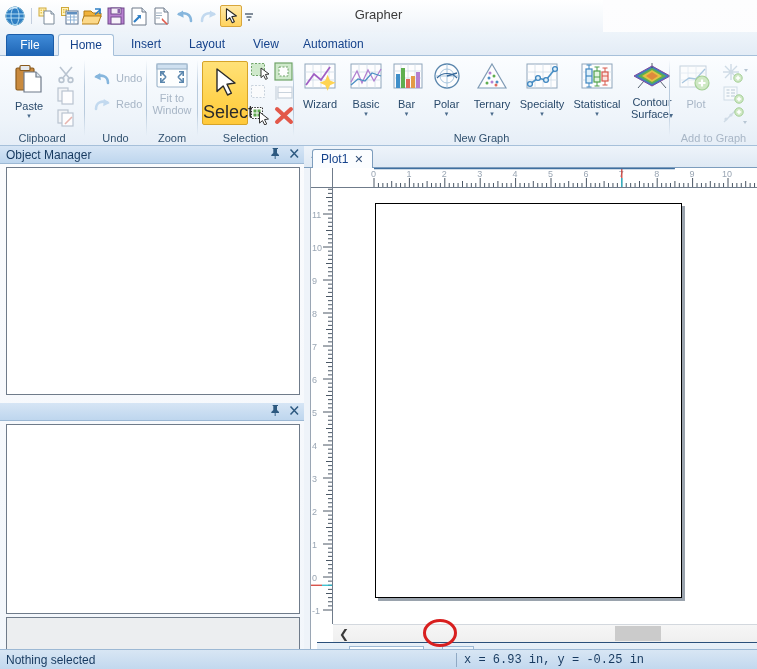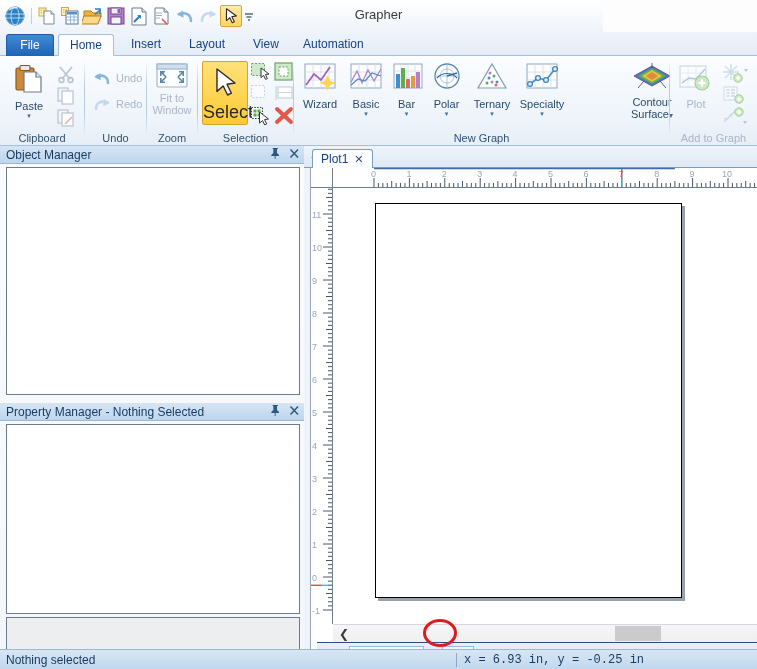--- a/index.html
+++ b/index.html
@@ -511,20 +511,38 @@
           <path d="M8 22 L16 16 L24 18 L33 7" fill="none" stroke="#4a8fc4" stroke-width="1.6"></path>
           <circle cx="8" cy="22" r="2.4" fill="#dff0fa" stroke="#3f86c0" stroke-width="1.3"></circle>
           <circle cx="16" cy="16" r="2.4" fill="#dff0fa" stroke="#3f86c0" stroke-width="1.3"></circle>
           <circle cx="24" cy="18" r="2.4" fill="#dff0fa" stroke="#3f86c0" stroke-width="1.3"></circle>
           <circle cx="33" cy="7" r="2.4" fill="#dff0fa" stroke="#3f86c0" stroke-width="1.3"></circle>
         </svg>
         <span class="lbl">Specialty</span>
         <span class="caret">▾</span>
       </div>
 
+      <div class="bigbtn" style="left:274px; top:6px; width:58px;">
+        <svg width="40" height="34" viewBox="0 0 40 34">
+          <rect x="5" y="2" width="30" height="24" fill="#fdfdfe" stroke="#8fa6bc" stroke-width="1"></rect>
+          <path d="M5 10 h30 M5 18 h30" stroke="#cfdce9" stroke-width="0.8"></path>
+          <path d="M12 3 v4 M12 21 v4 M12 3 h0" stroke="#3f86c0" stroke-width="1"></path>
+          <rect x="9" y="7" width="6" height="14" fill="#dff0fa" stroke="#3f86c0" stroke-width="1.2"></rect>
+          <path d="M9 14 h6" stroke="#3f86c0" stroke-width="1.2"></path>
+          <path d="M9.5 3 h5 M9.5 25 h5" stroke="#3f86c0" stroke-width="1"></path>
+          <path d="M20 5 v4 M20 20 v4" stroke="#4fa04a" stroke-width="1"></path>
+          <rect x="17" y="9" width="6" height="11" fill="#e2f5e0" stroke="#4fa04a" stroke-width="1.2"></rect>
+          <path d="M17 15 h6 M17.5 5 h5 M17.5 24 h5" stroke="#4fa04a" stroke-width="1.1"></path>
+          <path d="M28 6 v4 M28 19 v4" stroke="#d8584a" stroke-width="1"></path>
+          <rect x="25" y="10" width="6" height="9" fill="#fbe3e0" stroke="#d8584a" stroke-width="1.2"></rect>
+          <path d="M25 14 h6 M25.5 6 h5 M25.5 23 h5" stroke="#d8584a" stroke-width="1.1"></path>
+        </svg>
+        <span class="lbl">Statistical</span>
+        <span class="caret">▾</span>
+      </div>
 
       <div class="bigbtn" style="left:332px; top:6px; width:52px;">
         <svg width="44" height="32" viewBox="0 0 44 32">
           <path d="M22 4 L40 14 L22 24 L4 14 z" fill="#3f7fc0"></path>
           <path d="M22 6 L36 14 L22 22 L8 14 z" fill="#5fae4f"></path>
           <path d="M22 8 L32 14 L22 20 L12 14 z" fill="#e3c244"></path>
           <path d="M22 10 L28 14 L22 18 L16 14 z" fill="#e08a3c"></path>
           <path d="M22 1 v5 M8 26 l6 -7 M36 26 l-6 -7" stroke="#2c3b4a" stroke-width="0.8" fill="none"></path>
           <path d="M22 4 L40 14 L22 24 L4 14 z" fill="none" stroke="#7f4aa0" stroke-width="1"></path>
         </svg>
@@ -590,21 +608,20 @@
         <span style="cursor:pointer;">
           <svg width="11" height="13" viewBox="0 0 11 13">
             <path d="M1.5 2.5 L9 10.5 M9 2.5 L1.5 10.5" stroke="#2d5980" stroke-width="1.5"></path>
           </svg>
         </span>
       </span>
     </div>
     <div class="panel-body" style="height:228px;"></div>
 
     <div class="panel-header" style="margin-top:8px;">
-      <span>Property Manager - Nothing Selected</span>
       <span class="hdr-btns">
         <span style="cursor:pointer;">
           <svg width="11" height="13" viewBox="0 0 11 13">
             <path d="M3 1 h5 v1 h-1 v4 l2 2 v1 h-3.4 v3 h-0.9 v-3 h-3.4 v-1 l2 -2 v-4 h-1 z" fill="#2d5980"></path>
           </svg>
         </span>
         <span style="cursor:pointer;">
           <svg width="11" height="13" viewBox="0 0 11 13">
             <path d="M1.5 2.5 L9 10.5 M9 2.5 L1.5 10.5" stroke="#2d5980" stroke-width="1.5"></path>
           </svg>

